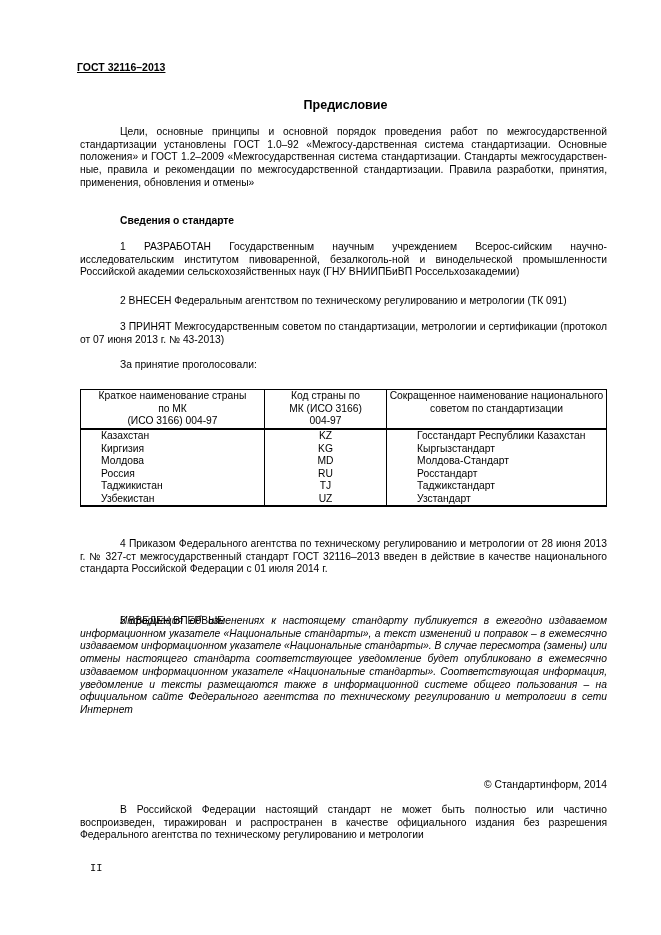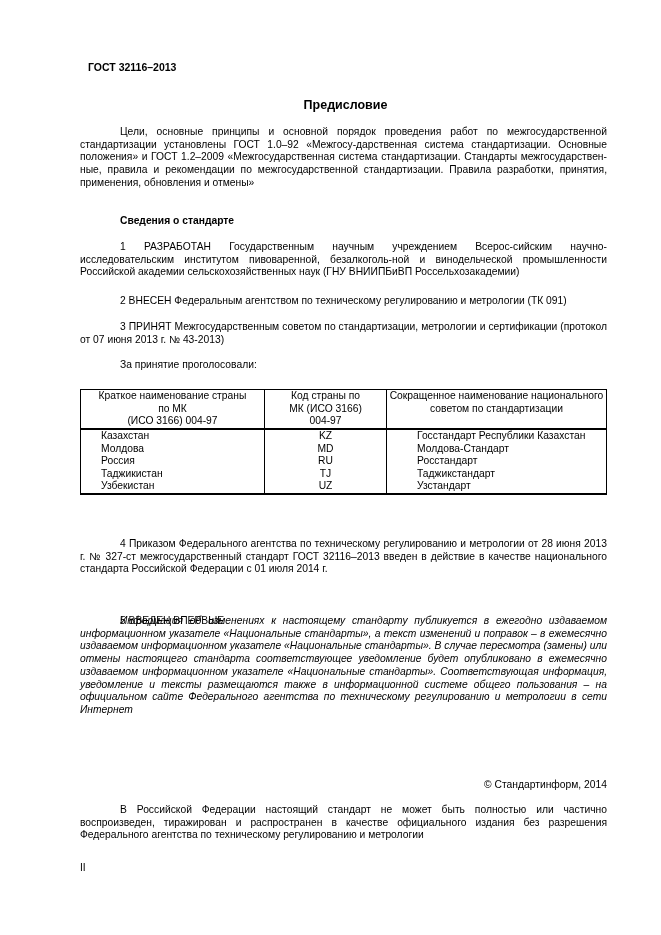--- a/index.html
+++ b/index.html
@@ -1,34 +1,34 @@
 <!DOCTYPE html>
 <html><head>
 <meta charset="utf-8">
 <style>
   html, body { margin: 0; padding: 0; background: #ffffff; }
   body { width: 661px; height: 935px; position: relative; overflow: hidden;
          font-family: "Liberation Sans", sans-serif; color: #000; font-size: 10.3px; }
   .abs { position: absolute; }
-  .doc-code { left: 88px; top: 61px; font-weight: bold; font-size: 10.5px; }
+  .doc-code { left: 77px; top: 61px; font-weight: bold; font-size: 10.5px; text-decoration: underline; }
   .title { left: 0; width: 661px; top: 98px; text-align: center; font-weight: bold; font-size: 12.5px; padding-left: 30px; box-sizing: border-box; }
   .para { left: 80px; width: 527px; line-height: 12.7px; text-align: justify; }
   .para .ind { display: inline-block; width: 40px; }
   .bold { font-weight: bold; }
   .italic { font-style: italic; }
   .table { left: 80px; top: 389px; width: 527px; border-collapse: collapse; font-size: 10.3px; }
   .table th { font-weight: normal; border: 1px solid #000; text-align: center; vertical-align: top; line-height: 12.5px; padding: 0 2px 0 2px; height: 38px; margin-top: 24px; }
   .table td { line-height: 12.5px; padding: 0; vertical-align: top; border-left: 1px solid #000; border-right: 1px solid #000; }
   .table tr.last td { border-bottom: 2px solid #000; }
   .table thead tr th { border-bottom: 2px solid #000; }
   .c1 { width: 163px; padding-left: 20px !important; text-align: left; }
   .c2 { width: 117px; text-align: center; }
   .c3 { text-align: left; padding-left: 30px !important; }
   .right { left: 80px; width: 527px; text-align: right; }
-  .pagenum { left: 80px; top: 862px; }
+  .pagenum { left: 90px; top: 862px; font-family: Liberation Mono, monospace; }
 </style>
 </head>
 <body>
 
 <div class="abs doc-code">ГОСТ 32116–2013</div>
 
 <div class="abs title">Предисловие</div>
 
 <div class="abs para" style="top:126px;"><span class="ind"></span><span>Цели, основные принципы и основной порядок проведения работ по межгосударственной стандартизации установлены ГОСТ 1.0–92 «Межгосу-дарственная система стандартизации. Основные положения» и ГОСТ 1.2–2009 «Межгосударственная система стандартизации. Стандарты межгосударствен-ные, правила и рекомендации по межгосударственной стандартизации. Правила разработки, принятия, применения, обновления и отмены»</span></div>
 
@@ -61,20 +61,25 @@
       </th>
     </tr>
   </thead>
   <tbody>
     <tr>
       <td class="c1">Казахстан</td>
       <td class="c2">KZ</td>
       <td class="c3">Госстандарт Республики Казахстан</td>
     </tr>
     <tr>
+      <td class="c1">Киргизия</td>
+      <td class="c2">KG</td>
+      <td class="c3">Кыргызстандарт</td>
+    </tr>
+    <tr>
       <td class="c1">Молдова</td>
       <td class="c2">MD</td>
       <td class="c3">Молдова-Стандарт</td>
     </tr>
     <tr>
       <td class="c1">Россия</td>
       <td class="c2">RU</td>
       <td class="c3">Росстандарт</td>
     </tr>
     <tr>

